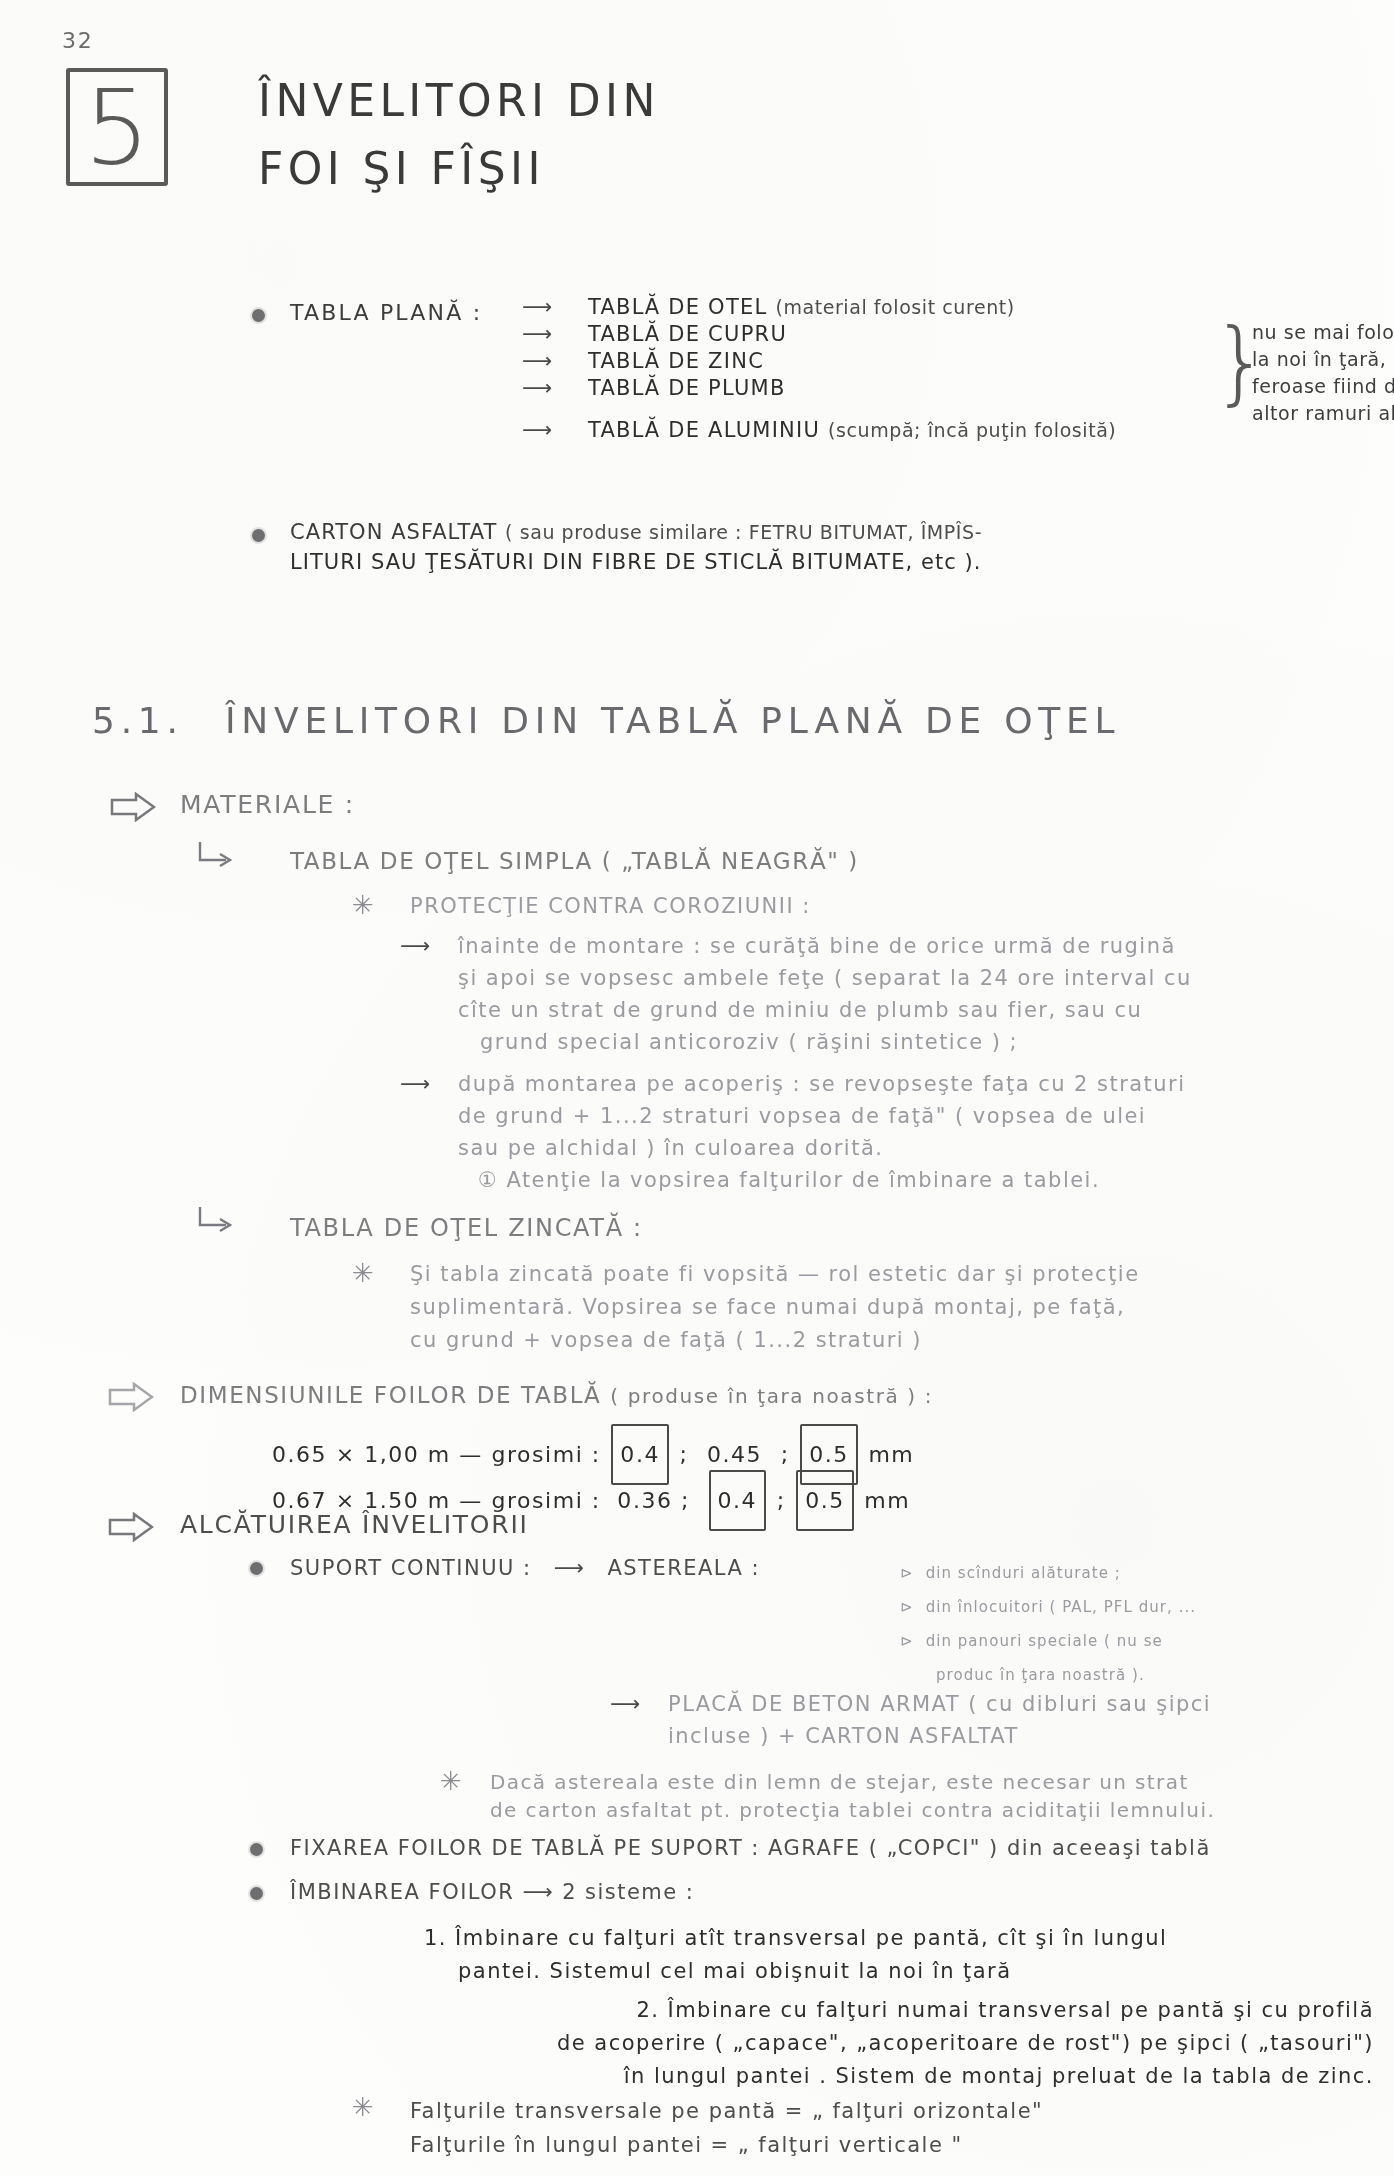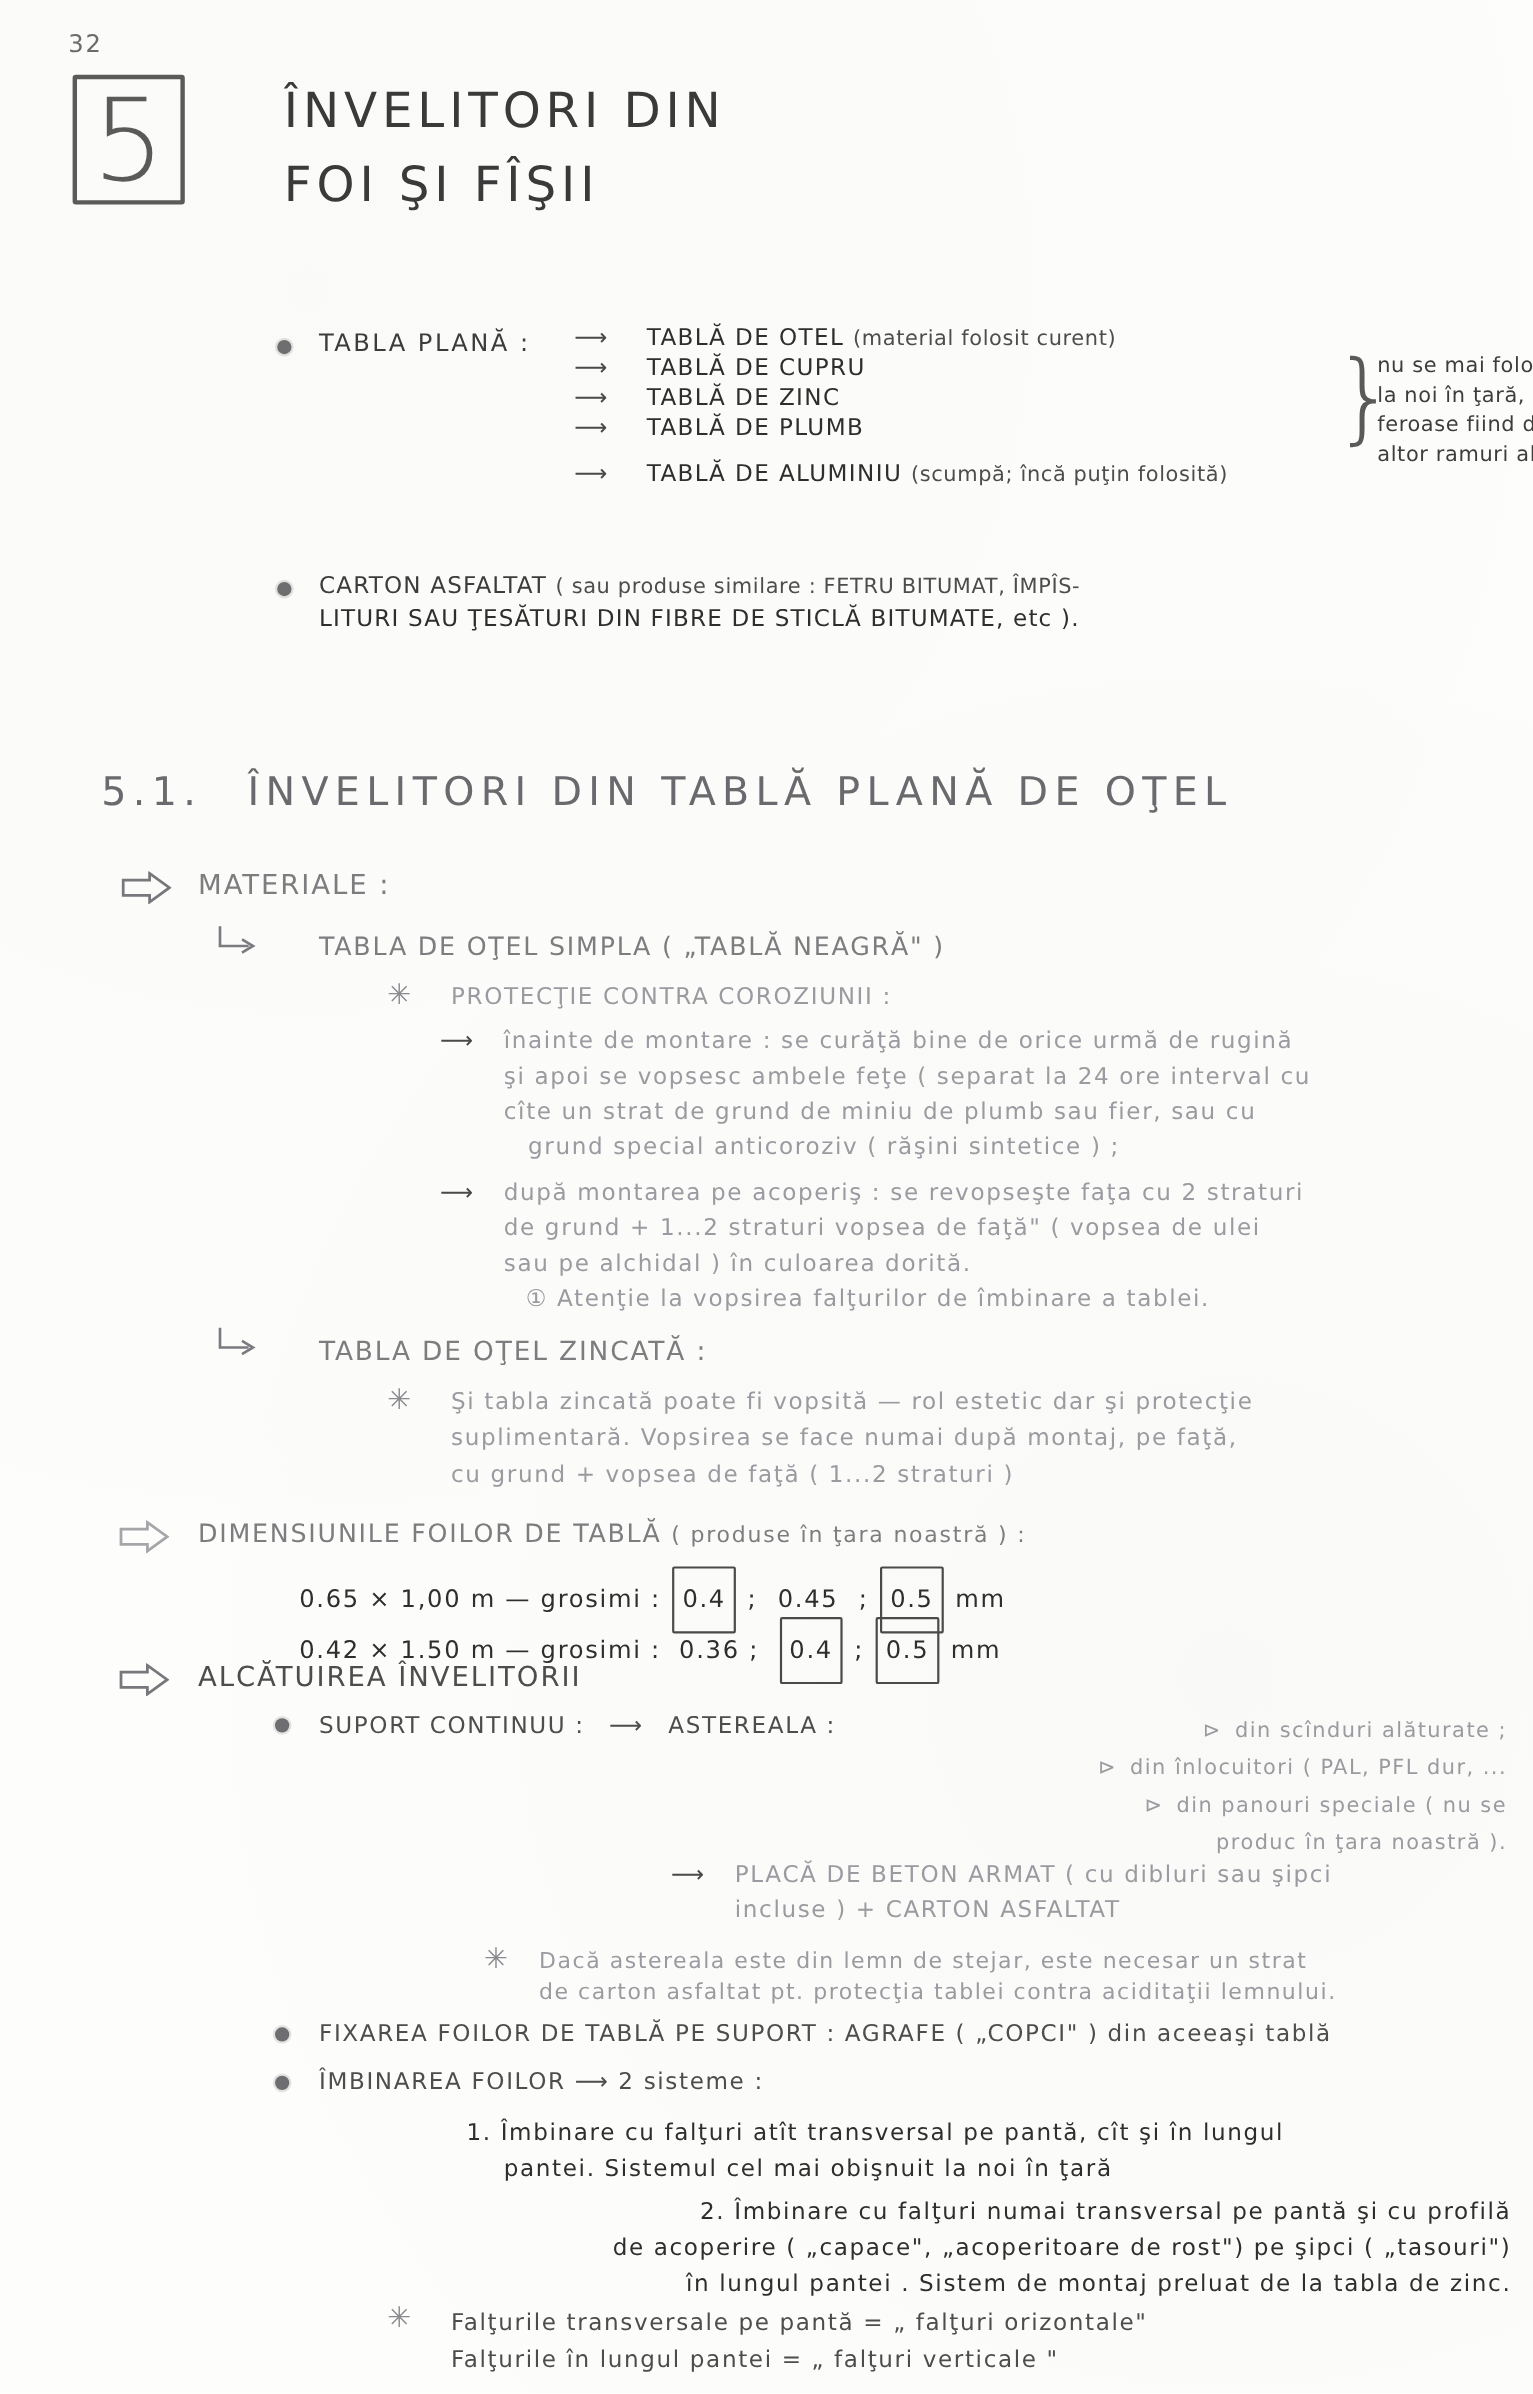--- a/index.html
+++ b/index.html
@@ -297,21 +297,21 @@
     <span>0.65 × 1,00 m — grosimi :</span>
     <span class="boxed">0.4</span>
     <span>;</span>
     <span style="margin:0 10px">0.45</span>
     <span>;</span>
     <span class="boxed">0.5</span>
     <span>mm</span>
   </div>
 
   <div class="lvl hand ink-dark" style="left:272px; top:1470px; font-size:22px;">
-    <span>0.42 × 1.50 m — grosimi :</span>
+    <span>0.67 × 1.50 m — grosimi :</span>
     <span style="margin:0 8px">0.36 ;</span>
     <span class="boxed">0.4</span>
     <span>;</span>
     <span class="boxed">0.5</span>
     <span>mm</span>
   </div>
 
   <div class="arrowicon" style="left:108px; top:1512px;">
     <svg width="46" height="30" viewBox="0 0 46 30">
       <path d="M2 8 H26 V2 L44 15 L26 28 V22 H2 Z" fill="none" stroke="#77777c" stroke-width="2.5"></path>
@@ -321,21 +321,21 @@
 
   <div style="position:absolute; left:250px; top:1562px;">
     <div class="dot" style="position:relative; top:0;"></div>
   </div>
   <div class="lvl hand ink-mid" style="left:290px; top:1556px; font-size:21px;">
     <span>SUPORT CONTINUU :</span>
     <span style="margin:0 14px">⟶</span>
     <span>ASTEREALA :</span>
   </div>
 
-  <div class="lvl hand ink-faint" style="left:900px; top:1556px; font-size:19px; line-height:34px; width:470px;text-align:right;">
+  <div class="lvl hand ink-faint" style="left:900px; top:1556px; font-size:15px; line-height:34px; width:470px;">
     <div><span style="margin-right:12px">⊳</span><span>din scînduri alăturate  ;</span></div>
     <div><span style="margin-right:12px">⊳</span><span>din înlocuitori ( PAL, PFL dur, ...</span></div>
     <div><span style="margin-right:12px">⊳</span><span>din panouri speciale ( nu se</span></div>
     <div style="margin-left:36px">produc în ţara noastră ).</div>
   </div>
 
   <div class="lvl hand ink-faint" style="left:610px; top:1688px; font-size:21px; line-height:32px; width:720px;">
     <div><span class="arr">⟶</span><span>PLACĂ DE BETON ARMAT ( cu dibluri sau şipci</span></div>
     <div style="margin-left:58px">incluse ) + CARTON ASFALTAT</div>
   </div>

